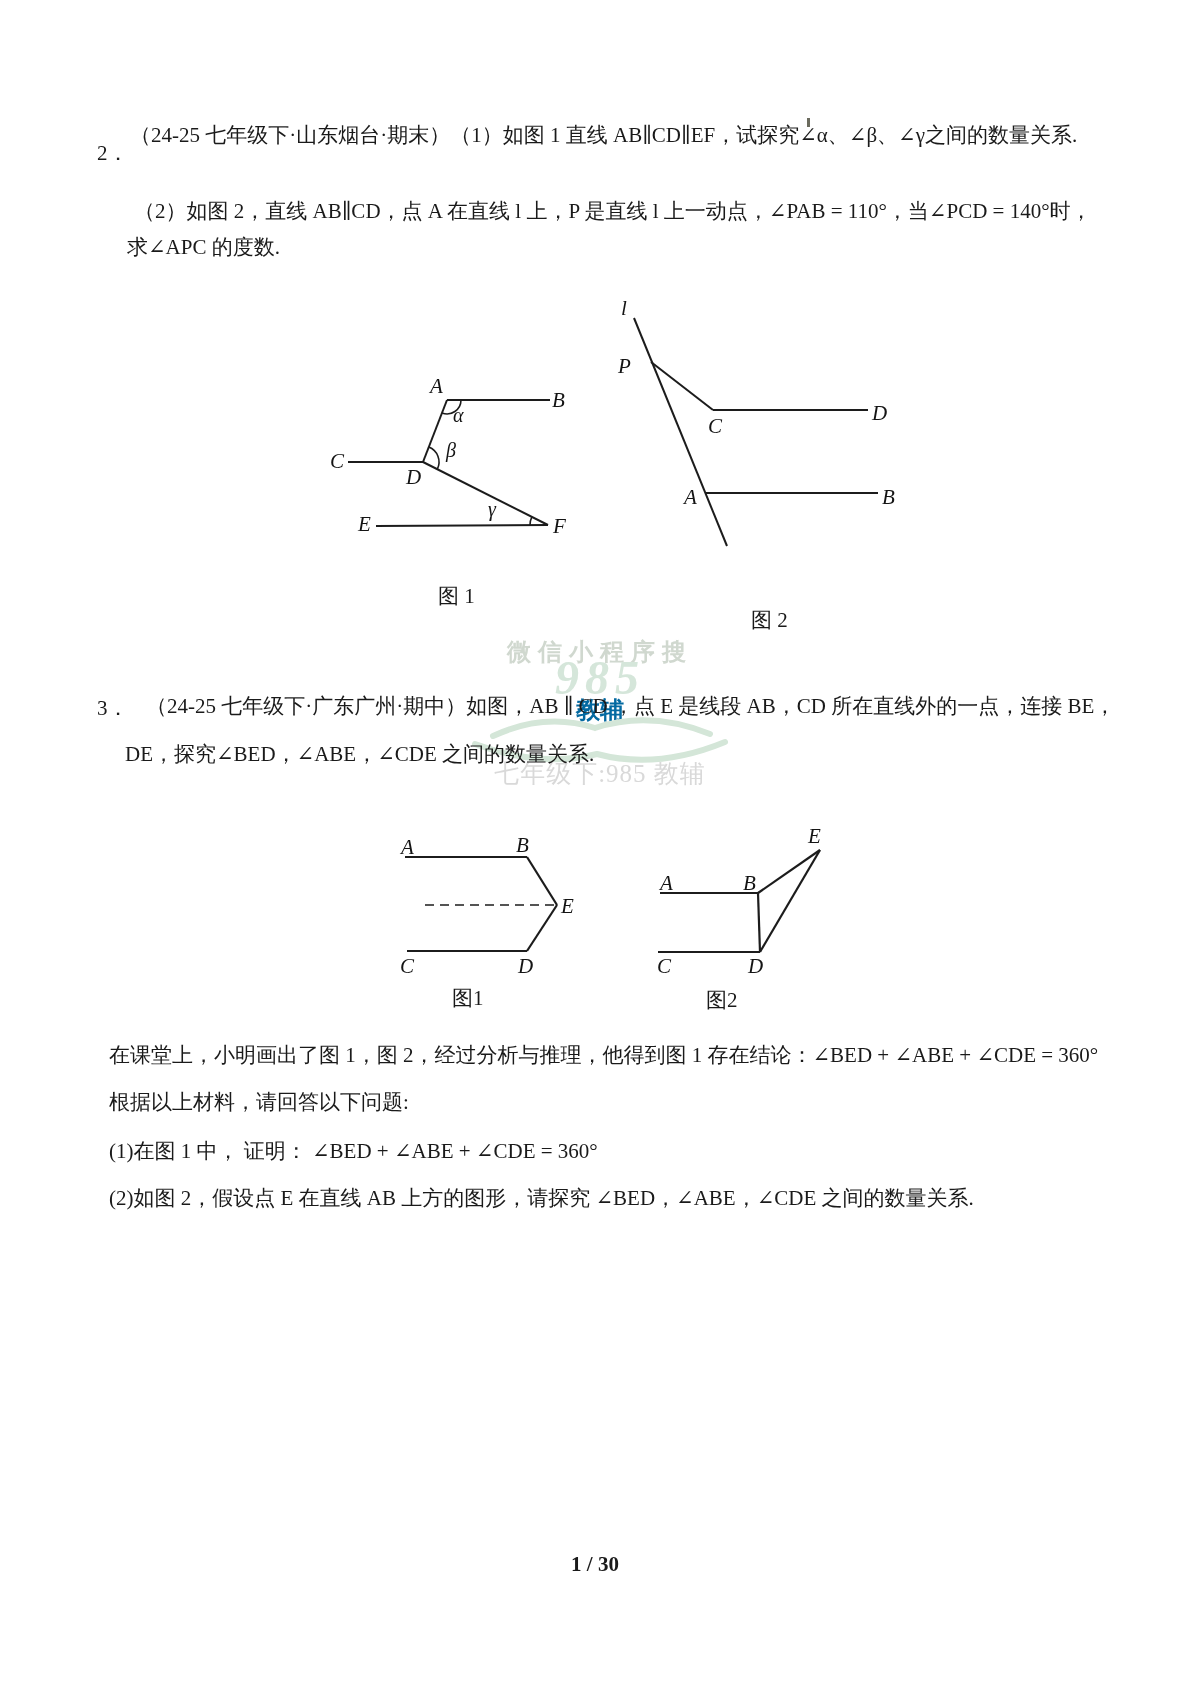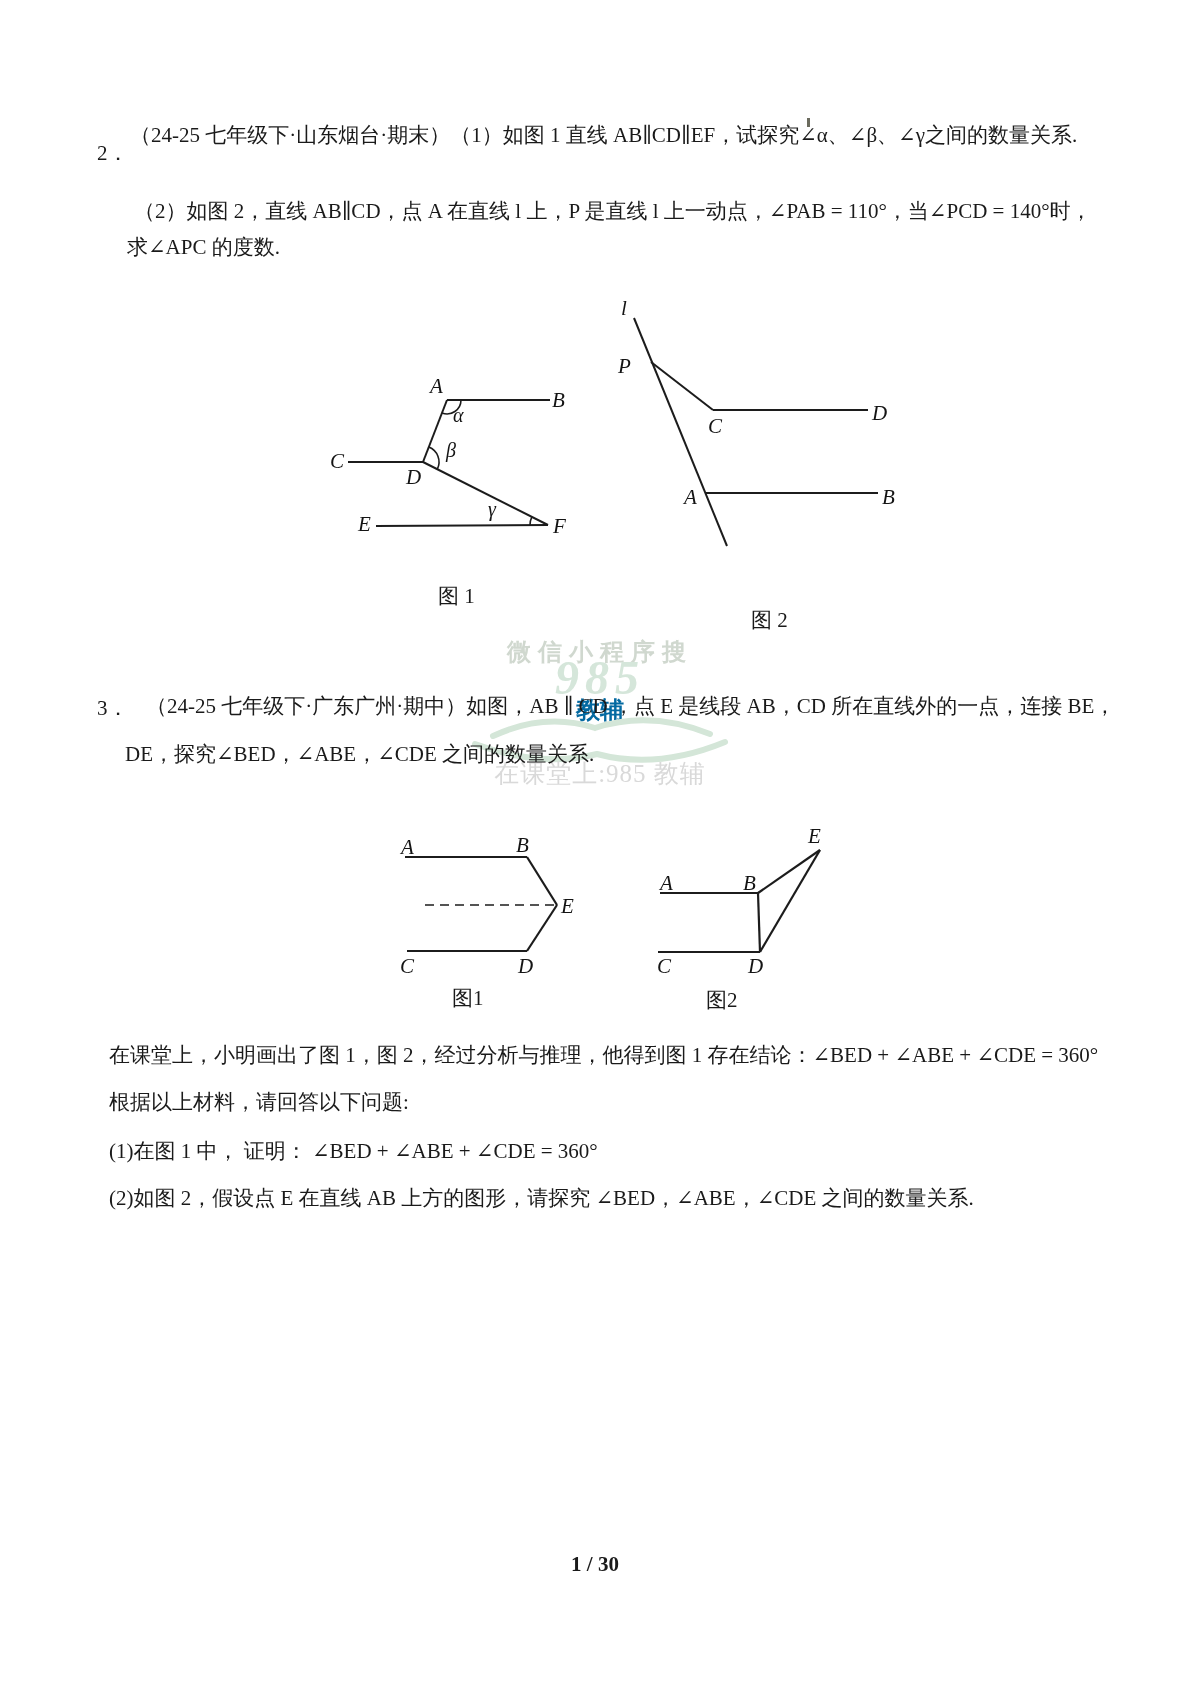--- a/index.html
+++ b/index.html
@@ -73,21 +73,21 @@
 
 <div class="wm wm1">微信小程序搜</div>
 <div class="wm wm985">985</div>
 <div class="wm wmjf">教辅</div>
 <svg style="left:465px;top:706px;" width="270" height="62" viewBox="0 0 270 62">
   <g stroke="#d4e6d8" stroke-width="6" fill="none" stroke-linecap="round">
     <path d="M 28 30 Q 80 6 130 22 Q 185 4 245 28"></path>
     <path d="M 10 38 Q 75 62 132 48 Q 192 64 260 36"></path>
   </g>
 </svg>
-<div class="wm wm2">在课堂上:985 教辅</div>
+<div class="wm wm2">七年级下:985 教辅</div>
 
 <div class="num" style="left:97px;top:694px;">3．</div>
 <div class="t" style="left:146px;top:694px;">（24-25 七年级下·广东广州·期中）如图，AB ∥ CD ，点 E 是线段 AB，CD 所在直线外的一点，连接 BE，</div>
 <div class="t" style="left:125px;top:742px;">DE，探究∠BED，∠ABE，∠CDE 之间的数量关系.</div>
 
 <svg style="left:340px;top:810px;" width="560" height="175" viewBox="0 0 560 175">
 
   <g stroke="#1c1c1c" stroke-width="2.2" fill="none">
     <line x1="65" y1="47" x2="187" y2="47"></line>
     <line x1="187" y1="47" x2="217" y2="95"></line>

